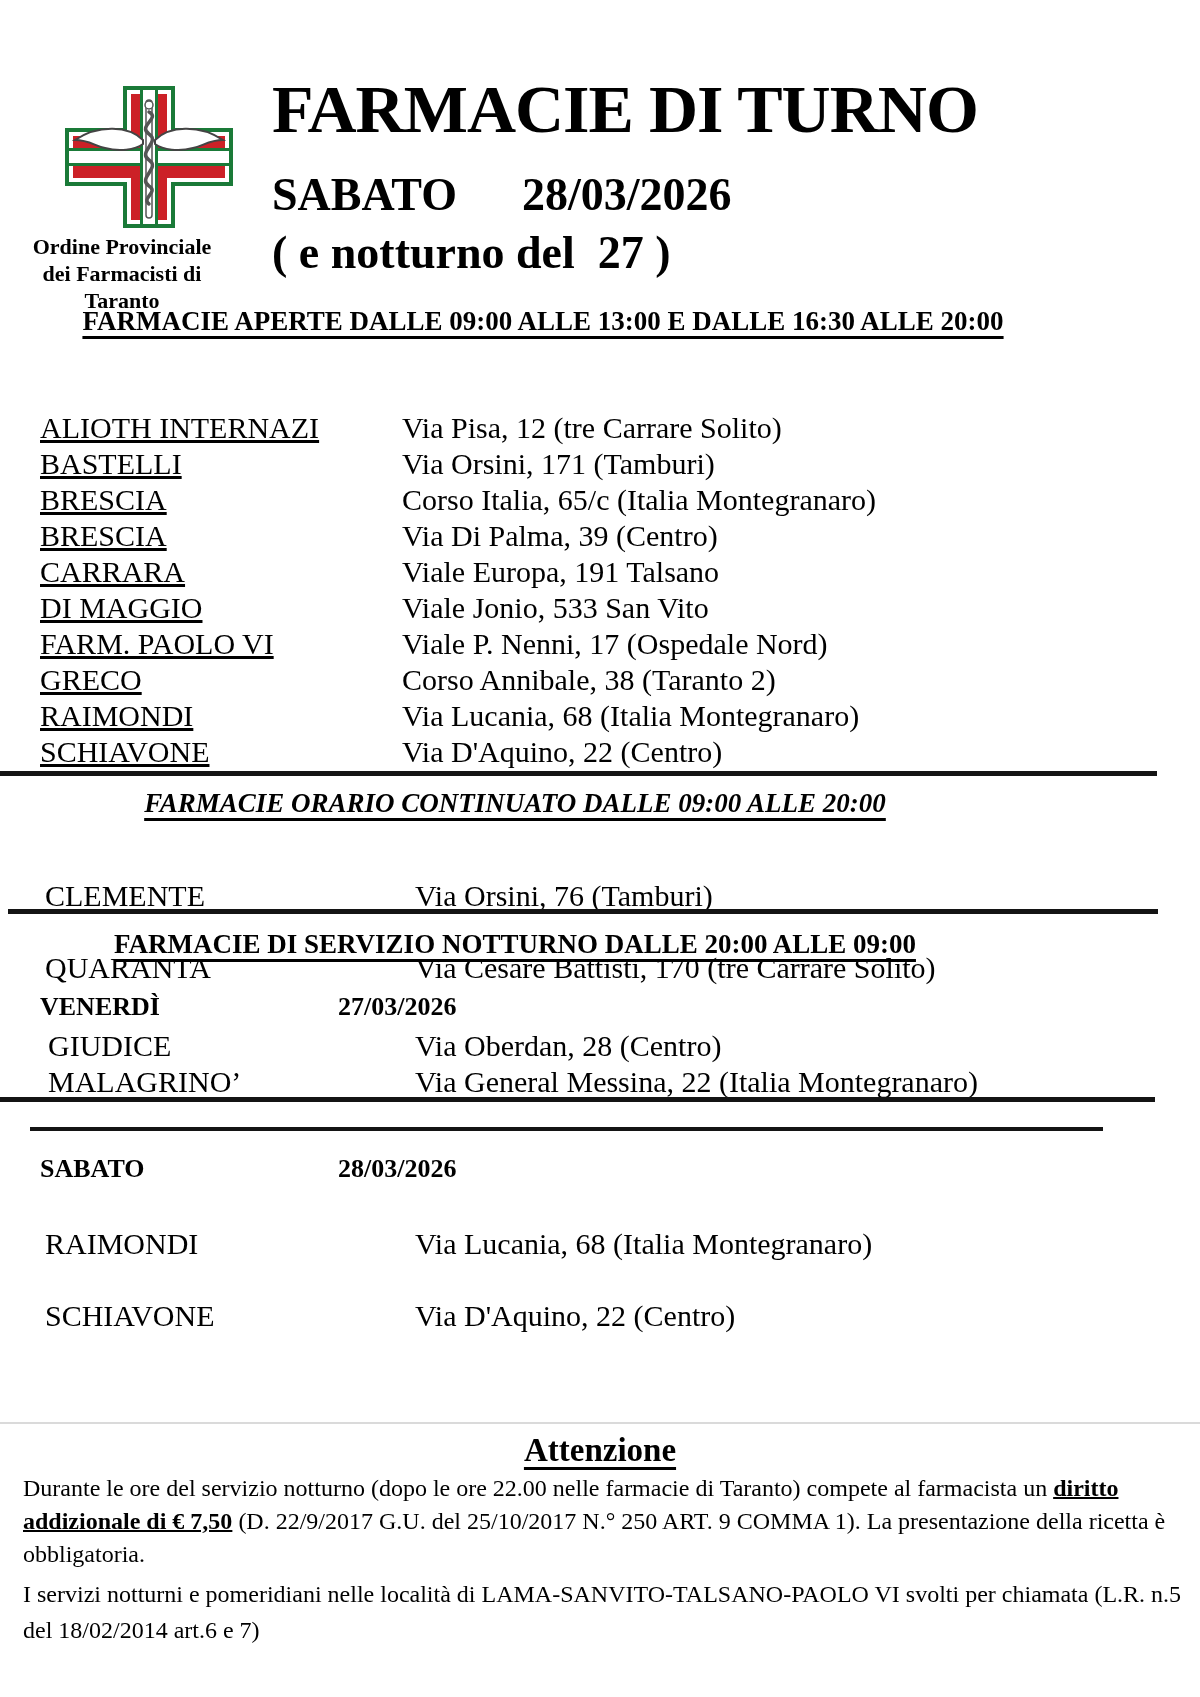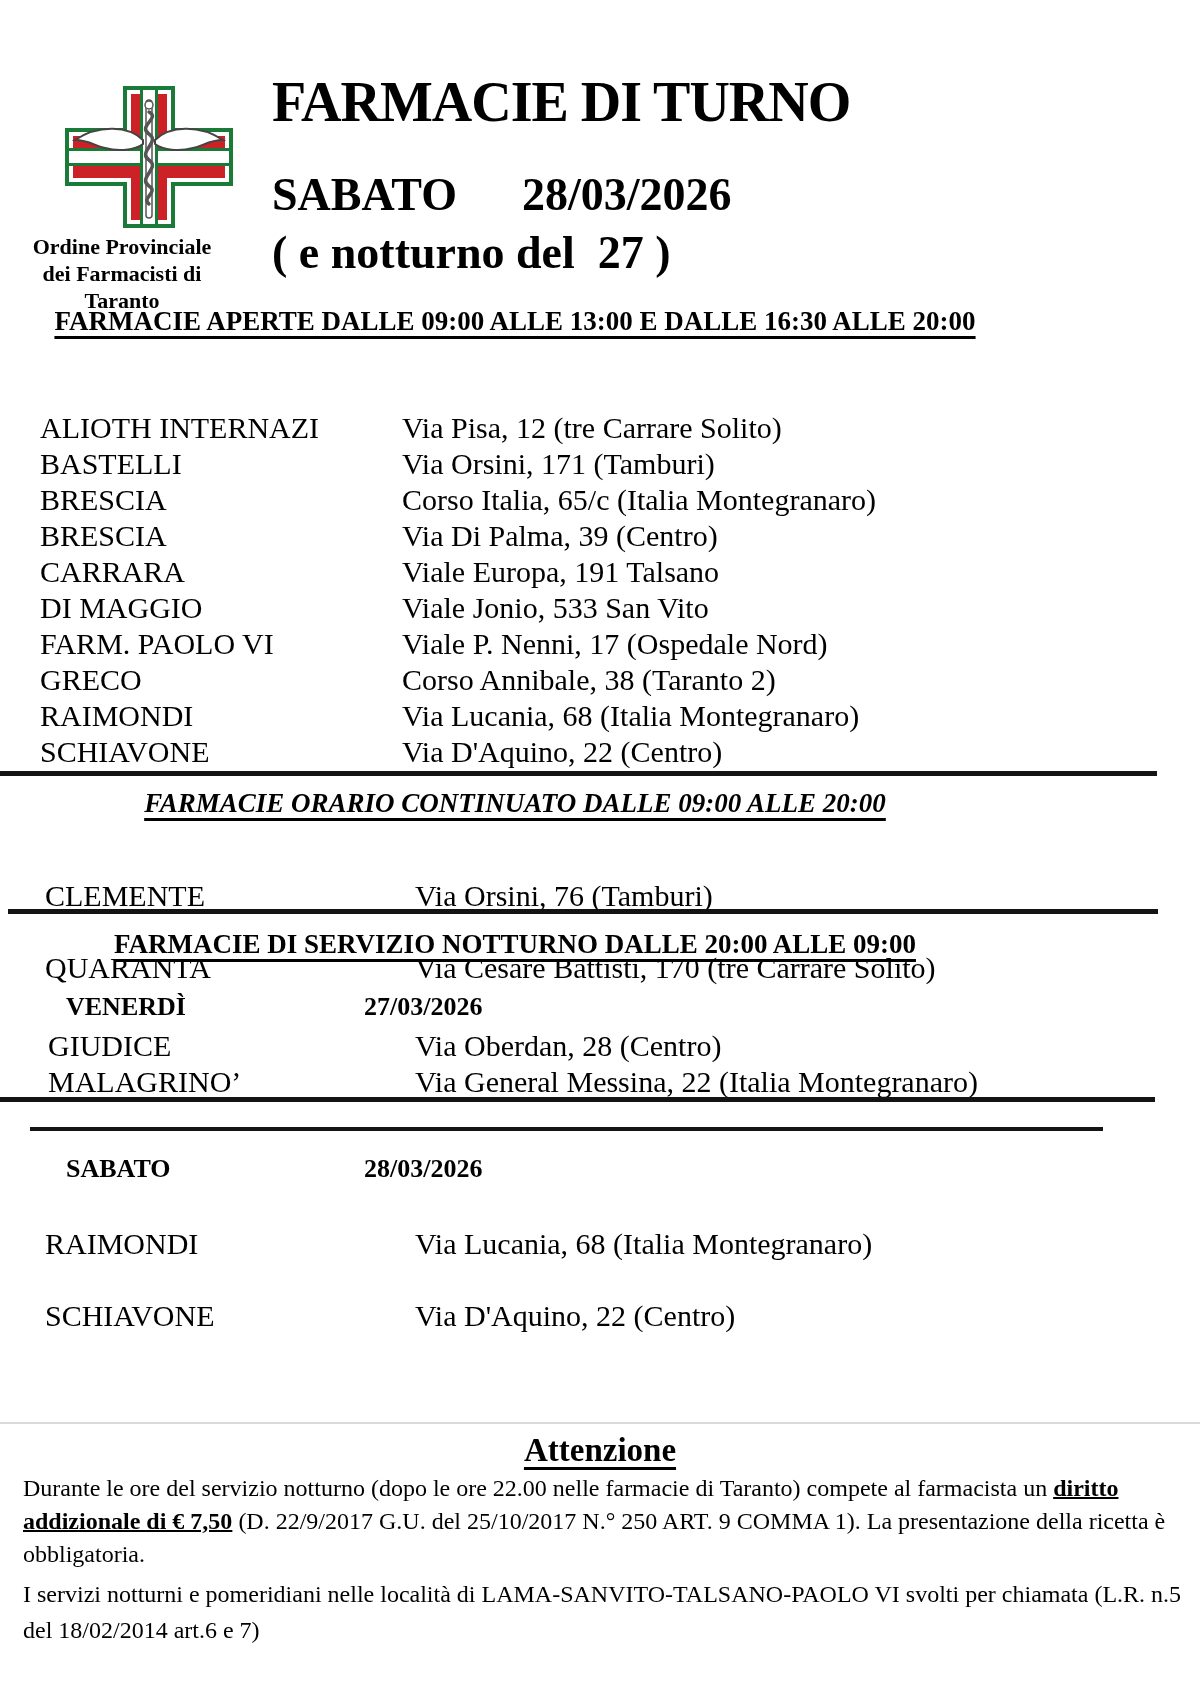--- a/index.html
+++ b/index.html
@@ -6,46 +6,46 @@
   #page{
     position:relative;width:1200px;height:1697px;margin:0 auto;
     background:#ffffff;color:#000;
     font-family:"Liberation Serif","DejaVu Serif",serif;
     overflow:hidden;
   }
   
   .logo{position:absolute;left:63px;top:84px;width:172px;height:146px;}
   .org{position:absolute;left:15px;top:233px;width:214px;text-align:center;
        font-weight:bold;font-size:22px;line-height:27px;}
-  .main-title{position:absolute;left:272px;top:70px;font-size:56px;font-weight:bold;
+  .main-title{position:absolute;left:272px;top:70px;font-size:68px;font-weight:bold;
        white-space:nowrap;letter-spacing:-1px;}
   .dateline{position:absolute;left:272px;top:168px;width:700px;height:52px;
        font-size:46px;font-weight:bold;}
   .dateline .day{position:absolute;left:0;top:0;}
   .dateline .date{position:absolute;left:250px;top:0;}
   .subtitle{position:absolute;left:272px;top:226px;font-size:46px;font-weight:bold;white-space:pre;}
   
   .sec-head{position:absolute;left:0;width:1030px;text-align:center;
        font-weight:bold;font-size:27px;white-space:nowrap;}
   .sec-head span{text-decoration:underline;text-decoration-thickness:3px;text-underline-offset:6px;}
-  #sec-head-1{top:306px;}
+  #sec-head-1{top:306px;margin-left:28px;}
   #sec-head-2{top:788px;font-style:italic;}
   #sec-head-3{top:929px;}
   
   .rows{position:absolute;font-size:30px;line-height:36px;white-space:nowrap;}
   #rows-1{left:40px;top:410px;}
   #rows-2{left:45px;top:842px;}
   #rows-3a{left:48px;top:1028px;}
   #rows-3b{left:45px;top:1190px;}
-  #rows-1 .name{display:inline-block;width:362px;}
+  #rows-1 .name{display:inline-block;width:362px;text-decoration:underline;}
   #rows-2 .name,#rows-3b .name{display:inline-block;width:370px;margin-top:36px;}
   #rows-3a .name{display:inline-block;width:367px;}
   
   .dayrow{position:absolute;left:40px;font-size:26px;font-weight:bold;white-space:nowrap;}
-  .dayrow .daylabel{display:inline-block;width:298px;margin-left:26px;}
+  .dayrow .daylabel{display:inline-block;width:298px;}
   #dayrow-1{top:992px;}
   #dayrow-2{top:1154px;}
   
   .hr{position:absolute;background:#141414;}
   #hr-a{left:0;top:771px;width:1157px;height:5px;}
   #hr-b{left:8px;top:909px;width:1150px;height:5px;}
   #hr-c{left:0;top:1097px;width:1155px;height:5px;}
   #hr-d{left:30px;top:1127px;width:1073px;height:4px;}
   #hr-gray{left:0;top:1422px;width:1200px;height:2px;background:#dadada;}
   

